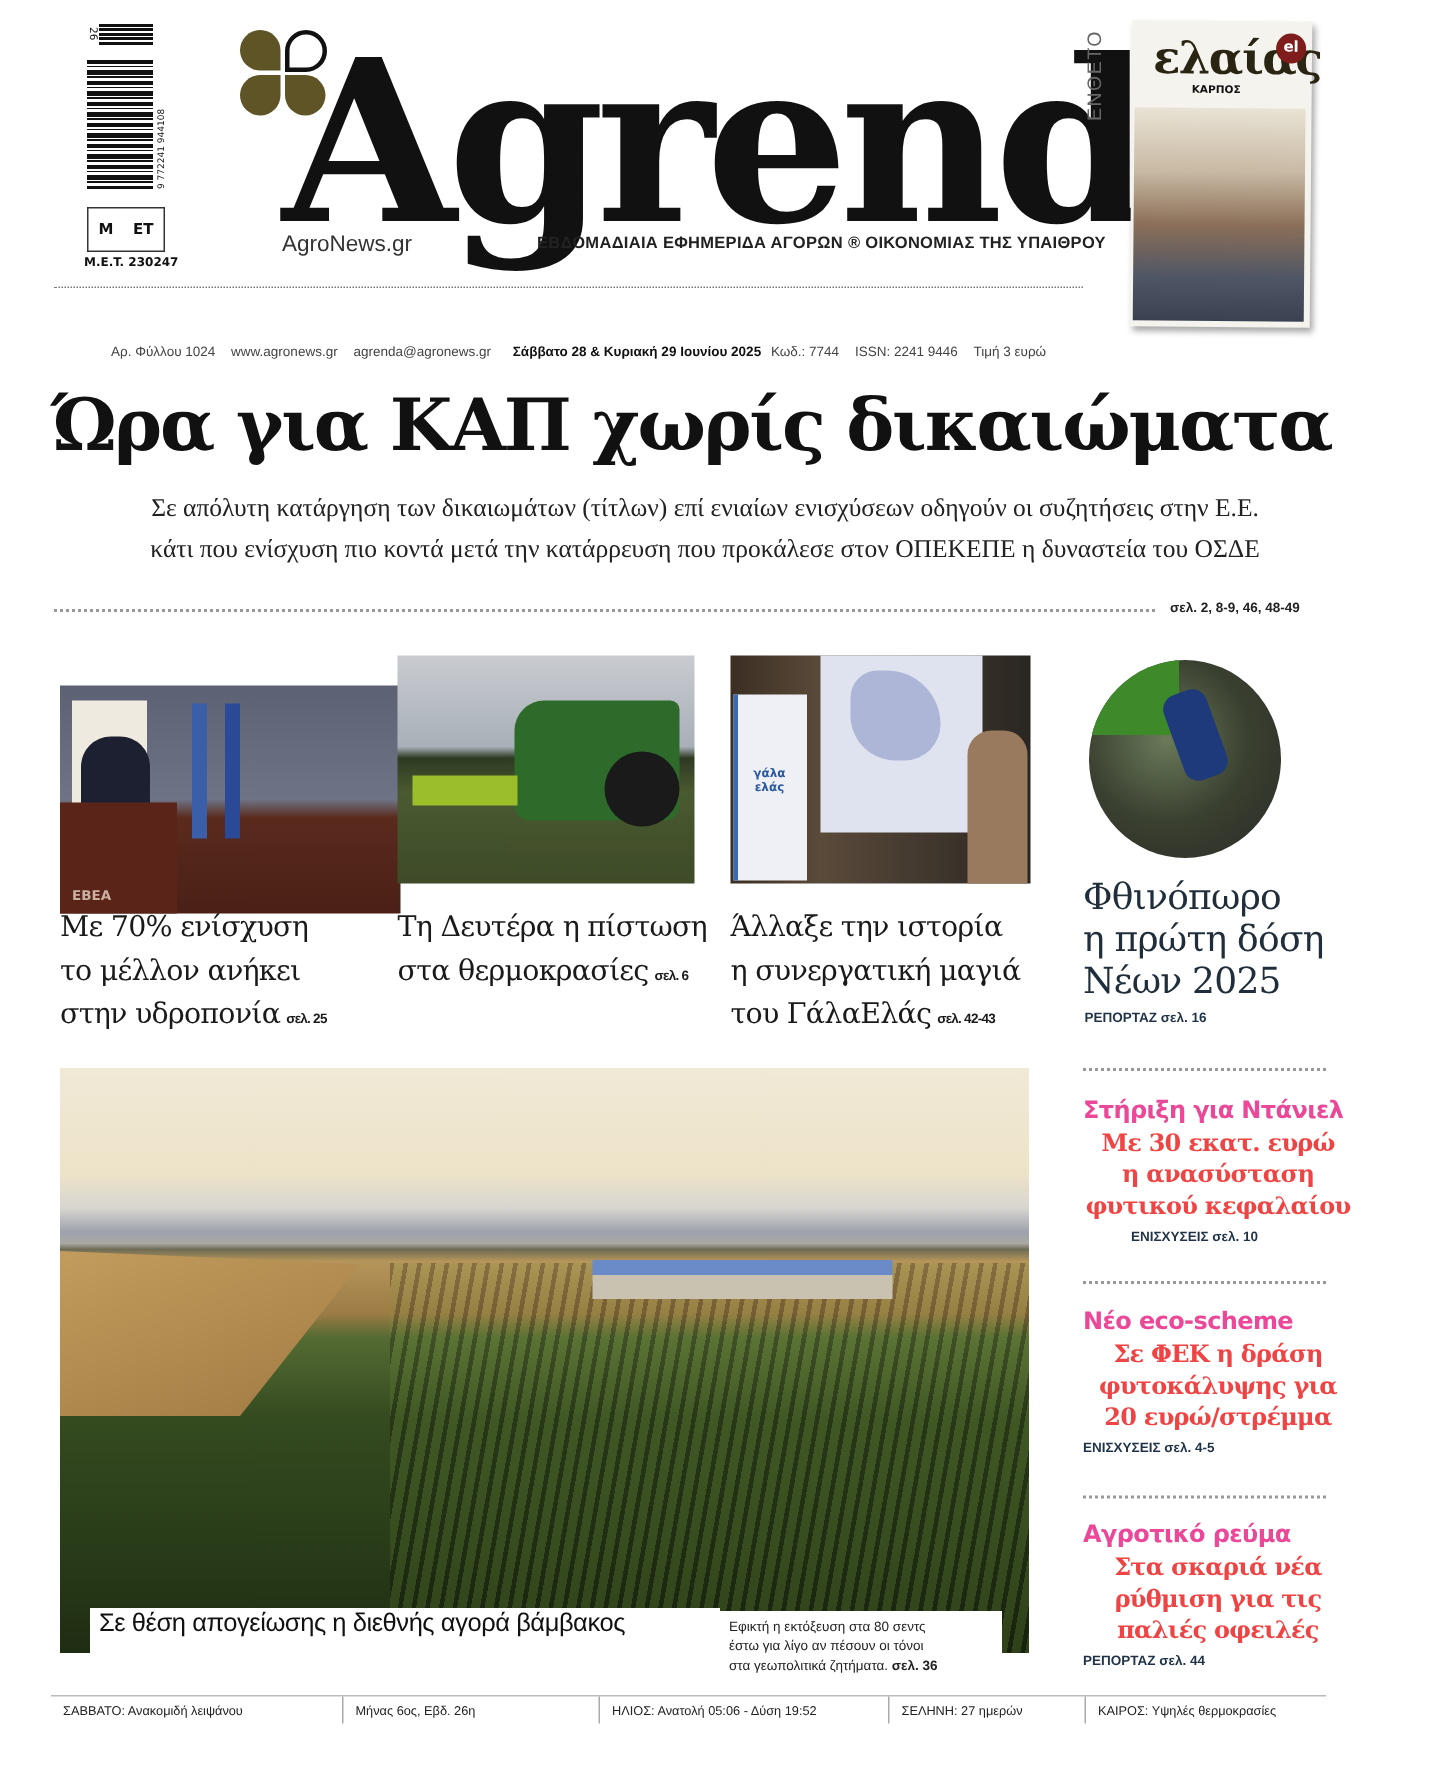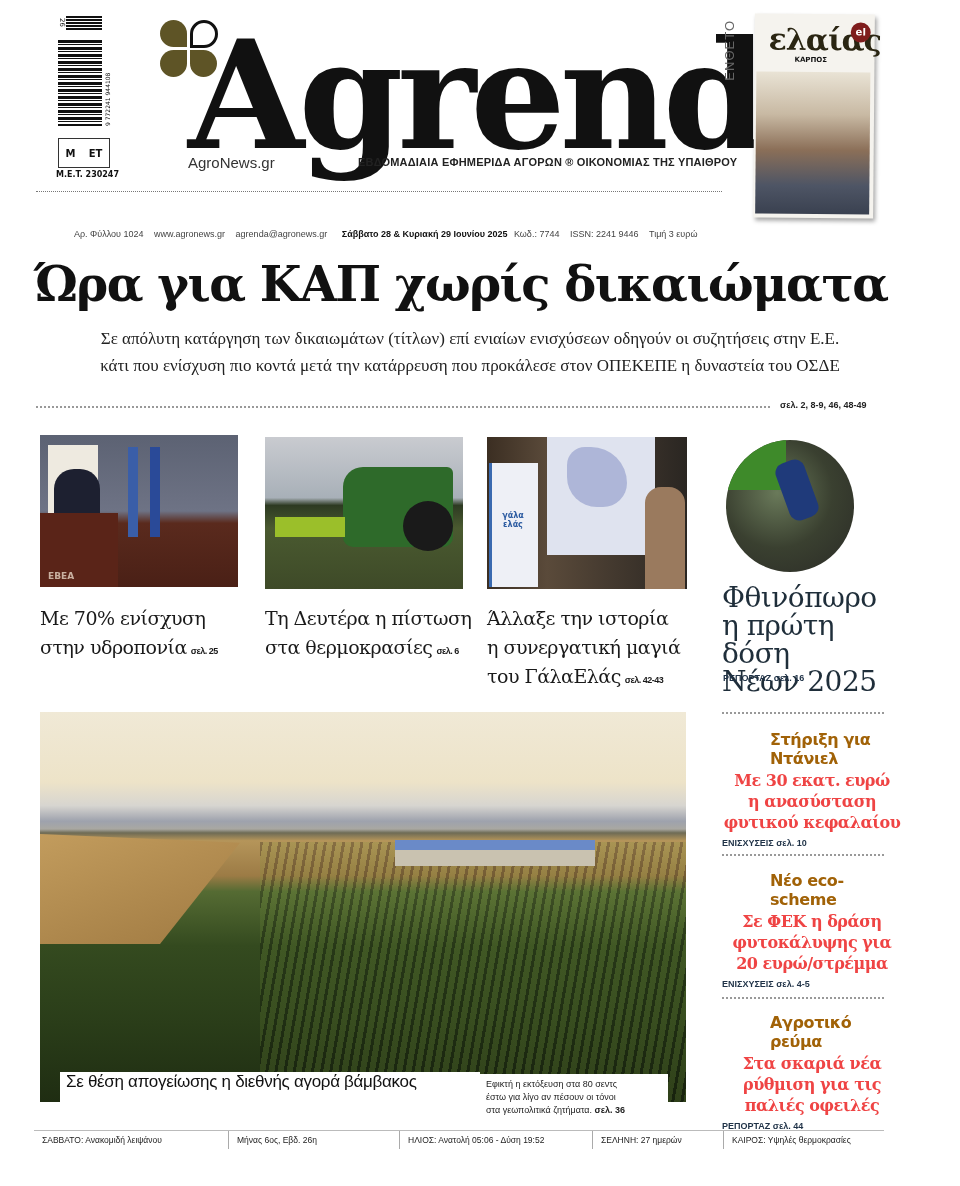--- a/index.html
+++ b/index.html
@@ -29,21 +29,21 @@
   
   .headline{left:34px;top:256px;width:880px;font:bold 48px "DejaVu Serif",serif;letter-spacing:-1.5px;color:#111;text-align:left;}
   .subhead{left:30px;top:325px;width:880px;text-align:center;font:17px "Liberation Serif",serif;line-height:27px;color:#222;}
   .dots-rule{border-top:2px dotted #999;}
   .page-ref{font:bold 9px "Liberation Sans",sans-serif;color:#222;}
   
   .photo{background:#666;}
   .story-title{font:19px "DejaVu Serif",serif;line-height:29px;color:#1a1a1a;letter-spacing:-0.5px;}
   .story-title .ref{font:bold 9px "Liberation Sans",sans-serif;margin-left:4px;}
   .kicker{font:bold 9px "Liberation Sans",sans-serif;color:#1f3247;}
-  .side-kicker{font:bold 16px "DejaVu Sans",sans-serif;color:#a16207;letter-spacing:-0.4px;margin-left:48px;}
+  .side-kicker{font:bold 16px "DejaVu Sans",sans-serif;color:#ec4899;letter-spacing:-0.4px;}
   .side-title{font:bold 16px "DejaVu Serif",serif;line-height:21px;color:#ef4444;letter-spacing:-0.5px;text-align:center;}
   
   .main-photo{left:40px;top:712px;width:646px;height:390px;background:linear-gradient(180deg,#f0e9d6 0%,#ede3c8 18%,#d7d5d0 24%,#9ea2ad 28%,#a9a8a2 30%,#6e6b55 31%,#b5955a 33%,#9c7b45 42%,#556b33 46%,#344a1f 60%,#2a3d19 80%,#1f2d12 100%);overflow:hidden;}
   .rows{position:absolute;left:220px;top:130px;width:440px;height:270px;background:repeating-linear-gradient(100deg,rgba(0,0,0,.25) 0 3px,rgba(120,150,60,.18) 3px 9px);}
   .field-left{position:absolute;left:0;top:122px;width:200px;height:110px;background:linear-gradient(160deg,#c29c5d,#a07a42);clip-path:polygon(0 0,100% 8%,60% 100%,0 100%);}
   .caption-bar{left:60px;top:1072px;width:420px;height:30px;background:#fff;}
   .caption-text{left:66px;top:1072px;font:17px "Liberation Sans",sans-serif;color:#111;letter-spacing:-0.3px;}
   .caption-box{left:480px;top:1074px;width:188px;height:50px;background:#fff;padding:4px 6px;box-sizing:border-box;font:9px "Liberation Sans",sans-serif;line-height:13px;color:#222;}
   .caption-box b{font-weight:bold;}
   
@@ -93,21 +93,21 @@
 </div>
 
 <div class="abs headline">Ώρα για ΚΑΠ χωρίς δικαιώματα</div>
 <div class="abs subhead">
   <div>Σε απόλυτη κατάργηση των δικαιωμάτων (τίτλων) επί ενιαίων ενισχύσεων οδηγούν οι συζητήσεις στην Ε.Ε.</div>
   <div>κάτι που ενίσχυση πιο κοντά μετά την κατάρρευση που προκάλεσε στον ΟΠΕΚΕΠΕ η δυναστεία του ΟΣΔΕ</div>
 </div>
 <div class="abs dots-rule" style="left:36px;top:406px;width:734px;"></div>
 <div class="abs page-ref" style="left:780px;top:400px;">σελ. 2, 8-9, 46, 48-49</div>
 
-<div class="abs photo" style="left:40px;top:435px;width:198px;height:152px;background:linear-gradient(180deg,#5c6273 0%,#6e7385 50%,#5a2a1d 58%,#4a2016 100%);">
+<div class="abs photo" style="left:40px;top:457px;width:198px;height:152px;background:linear-gradient(180deg,#5c6273 0%,#6e7385 50%,#5a2a1d 58%,#4a2016 100%);padding-left:29px;">
   <div style="position:absolute;left:8px;top:10px;width:50px;height:70px;background:#eeeae0;"></div>
   <div style="position:absolute;left:14px;top:34px;width:46px;height:54px;background:#1d2030;border-radius:20px 20px 0 0;"></div>
   <div style="position:absolute;left:88px;top:12px;width:10px;height:90px;background:#3a5ea8;"></div>
   <div style="position:absolute;left:110px;top:12px;width:10px;height:90px;background:#2a4a98;"></div>
   <div style="position:absolute;left:0;top:78px;width:78px;height:74px;background:#5a2418;"></div>
   <div style="position:absolute;left:8px;top:136px;font:bold 9px 'DejaVu Sans',sans-serif;color:#c9b0a0;">ΕΒΕΑ</div>
 </div>
 <div class="abs photo" style="left:265px;top:437px;width:198px;height:152px;background:linear-gradient(180deg,#c9cbd0 0%,#a8b0b8 40%,#2d3a22 45%,#4a5a30 60%,#3e4a28 100%);">
   <div style="position:absolute;left:78px;top:30px;width:110px;height:80px;background:#2e6a2a;border-radius:20px 6px 10px 10px;"></div>
   <div style="position:absolute;left:138px;top:64px;width:50px;height:50px;border-radius:50%;background:#1a1a1a;"></div>
@@ -120,45 +120,46 @@
   <div style="position:absolute;left:8px;top:74px;font:bold 8px 'DejaVu Sans',sans-serif;color:#2a5aa0;width:36px;text-align:center;">γάλα ελάς</div>
   <div style="position:absolute;left:158px;top:50px;width:40px;height:102px;background:#9a7a5e;border-radius:16px 16px 0 0;"></div>
 </div>
 <div class="abs" style="left:726px;top:440px;width:128px;height:132px;border-radius:50%;background:radial-gradient(circle at 40% 40%,#6a7a5a 0%,#3a4030 50%,#2a2a26 100%);overflow:hidden;">
   <div style="position:absolute;left:0;top:0;width:60px;height:50px;background:#3e8a2a;"></div>
   <div style="position:absolute;left:56px;top:20px;width:30px;height:60px;background:#1f3a7a;border-radius:10px;transform:rotate(-20deg);"></div>
 </div>
 
 <div class="abs story-title" style="left:40px;top:604px;width:210px;">
   <div>Με 70% ενίσχυση</div>
+  <div>το μέλλον ανήκει</div>
   <div><span>στην υδροπονία</span><span class="ref">σελ. 25</span></div>
 </div>
 <div class="abs story-title" style="left:265px;top:604px;width:220px;">
   <div>Τη Δευτέρα η πίστωση</div>
   <div><span>στα θερμοκρασίες</span><span class="ref">σελ. 6</span></div>
 </div>
 <div class="abs story-title" style="left:487px;top:604px;width:220px;">
   <div>Άλλαξε την ιστορία</div>
   <div>η συνεργατική μαγιά</div>
   <div><span>του ΓάλαΕλάς</span><span class="ref">σελ. 42-43</span></div>
 </div>
-<div class="abs story-title" style="left:722px;top:584px;width:180px;font-size:28px;line-height:28px;color:#1f2e3a;">
+<div class="abs story-title" style="left:722px;top:584px;width:180px;font-size:24px;line-height:28px;color:#1f2e3a;">
   <div>Φθινόπωρο</div>
   <div>η πρώτη δόση</div>
   <div>Νέων 2025</div>
 </div>
 <div class="abs kicker" style="left:723px;top:673px;">ΡΕΠΟΡΤΑΖ σελ. 16</div>
 
 <div class="abs dots-rule" style="left:722px;top:712px;width:162px;"></div>
 <div class="abs" style="left:722px;top:730px;width:180px;">
   <div class="side-kicker">Στήριξη για Ντάνιελ</div>
   <div class="side-title" style="margin-top:2px;">Με 30 εκατ. ευρώ</div>
   <div class="side-title">η ανασύσταση</div>
   <div class="side-title">φυτικού κεφαλαίου</div>
-  <div class="kicker" style="margin-top:5px;">ΕΝΙΣΧΥΣΕΙΣ σελ. 10</div>
+  <div class="kicker" style="margin-top:5px;margin-left:32px;">ΕΝΙΣΧΥΣΕΙΣ σελ. 10</div>
 </div>
 <div class="abs dots-rule" style="left:722px;top:854px;width:162px;"></div>
 <div class="abs" style="left:722px;top:871px;width:180px;">
   <div class="side-kicker">Νέο eco-scheme</div>
   <div class="side-title" style="margin-top:2px;">Σε ΦΕΚ η δράση</div>
   <div class="side-title">φυτοκάλυψης για</div>
   <div class="side-title">20 ευρώ/στρέμμα</div>
   <div class="kicker" style="margin-top:5px;">ΕΝΙΣΧΥΣΕΙΣ σελ. 4-5</div>
 </div>
 <div class="abs dots-rule" style="left:722px;top:997px;width:162px;"></div>

